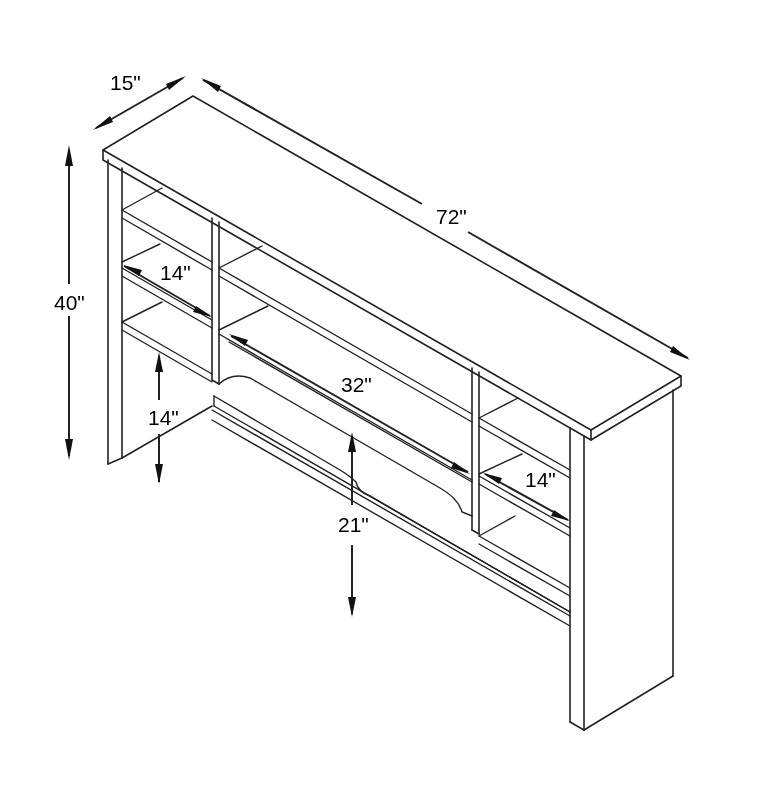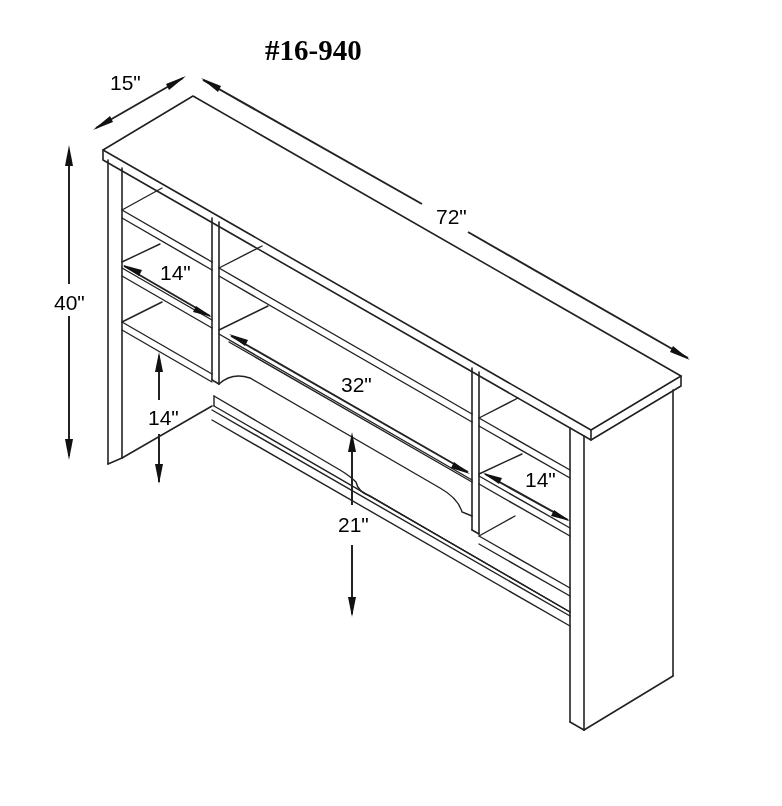--- a/index.html
+++ b/index.html
@@ -162,21 +162,20 @@
     </g>
 
     <g>
       <line class="dl" x1="352" y1="436" x2="352" y2="505"></line>
       <line class="dl" x1="352" y1="545" x2="352" y2="614"></line>
       <polygon class="ah" points="352,432 348,452 356,452"></polygon>
       <polygon class="ah" points="352,617 348,597 356,597"></polygon>
     </g>
   </svg>
 
-  <div class="title">#16-940</div>
 
   <div class="dim" style="left:110px; top:72px;">15"</div>
   <div class="dim" style="left:436px; top:206px;">72"</div>
   <div class="dim" style="left:54px; top:292px;">40"</div>
   <div class="dim" style="left:160px; top:262px;">14"</div>
   <div class="dim" style="left:148px; top:407px;">14"</div>
   <div class="dim" style="left:341px; top:374px;">32"</div>
   <div class="dim" style="left:525px; top:469px;">14"</div>
   <div class="dim" style="left:338px; top:514px;">21"</div>
 

